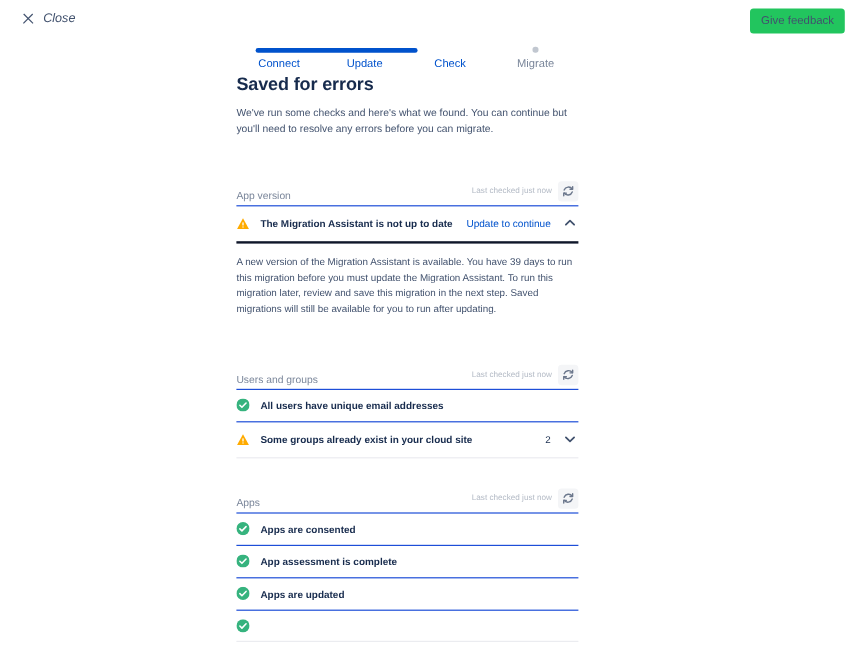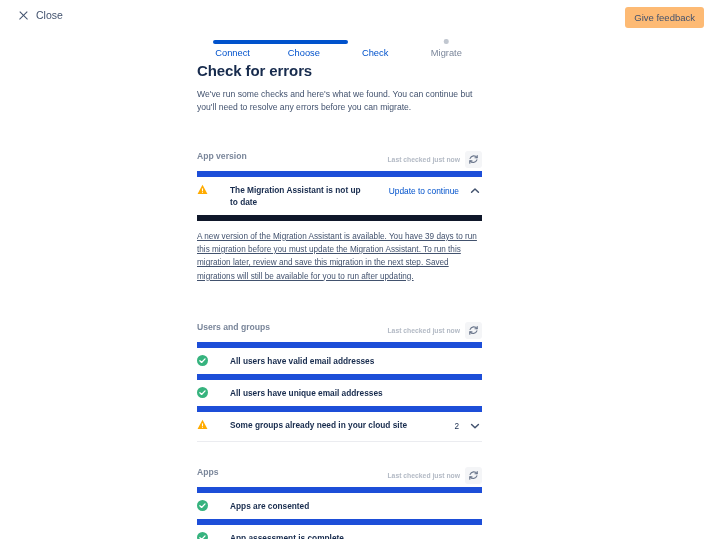--- a/index.html
+++ b/index.html
@@ -15,20 +15,21 @@
   .topbar {
     position: relative;
     height: 34px;
     width: 720px;
   }
   .close-btn {
     position: absolute;
     left: 18px; top: 9px;
     display: flex; align-items: center; gap: 7px;
     cursor: pointer;
+    font-style: italic;
   }
   .close-x {
     width: 11px; height: 11px;
     position: relative;
     flex: none;
   }
   .close-x::before, .close-x::after {
     content: ""; position: absolute;
     left: 0; top: 5px;
     width: 11px; height: 1.4px;
@@ -37,21 +38,21 @@
   .close-x::before { transform: rotate(45deg); }
   .close-x::after  { transform: rotate(-45deg); }
   .close-label { font-size: 10.5px; color: #42526e; }
 
   .topright {
     position: absolute;
     right: 16px; top: 7px;
     display: flex; gap: 8px; align-items: center;
   }
   .tbtn {
-    background: #fdba74;
+    background: #22c55e;
     border: none;
     border-radius: 3px;
     font-family: "Liberation Sans", sans-serif;
     font-size: 9.5px;
     color: #42526e;
     padding: 5px 9px;
     cursor: pointer;
     display: flex; align-items: center; gap: 6px;
     white-space: nowrap;
   }
@@ -118,25 +119,24 @@
     font-size: 8.6px;
     line-height: 1.55;
     color: #42526e;
     margin-bottom: 36px;
   }
 
   
   .section { margin-bottom: 6px; }
   .section-head {
     display: flex;
-    align-items: flex-start;
+    align-items: flex-end;
     justify-content: space-between;
     padding-bottom: 3px;
     min-height: 20px;
-    font-weight: bold;
   }
   .section-title {
     font-size: 8.6px;
     color: #7a869a;
   }
   .head-right {
     display: flex; align-items: center; gap: 5px;
   }
   .last-checked {
     font-size: 6.8px;
@@ -147,24 +147,24 @@
     width: 17px; height: 17px;
     background: #f4f5f7;
     border: none; border-radius: 3px;
     display: flex; align-items: center; justify-content: center;
     cursor: pointer;
   }
 
   
   .row {
     display: flex;
-    align-items: flex-start;
-    gap: 22px;
+    align-items: center;
+    gap: 9px;
     padding: 7px 0;
-    border-top: 6px solid #1d4ed8;
+    border-top: 1px solid #1d4ed8;
     min-height: 23px;
   }
   .section .row:first-of-type { border-top: 1px solid #ebecf0; }
   .section.last-section { border-bottom: 1px solid #ebecf0; }
   .row-icon { flex: none; width: 11px; height: 11px; display: block; }
   .row-text {
     flex: 1;
     font-size: 8.3px;
     font-weight: bold;
     color: #172b4d;
@@ -192,22 +192,21 @@
     border-radius: 3px;
     cursor: pointer;
   }
 
   
   .expand-body {
     font-size: 8.2px;
     line-height: 1.62;
     color: #42526e;
     padding: 9px 0 13px 0;
-    border-top: 6px solid #0f172a;
-    text-decoration: underline;
+    border-top: 2px solid #0f172a;
   }
   .section-div-bottom { border-top: 1px solid #ebecf0; }
   .spacer-24 { height: 20px; }
 </style>
 </head>
 <body>
 
 <div class="topbar">
   <div class="close-btn">
     <span class="close-x"></span>
@@ -223,37 +222,37 @@
 <div class="stepper">
   <div class="steps" id="steps-host">
       <div class="step">
         <div class="step-mark">
           <span class="bar-fill"></span>
         </div>
         <div class="step-label">Connect</div>
       </div>
       <div class="step">
         <div class="step-mark"></div>
-        <div class="step-label">Choose</div>
+        <div class="step-label">Update</div>
       </div>
       <div class="step">
         <div class="step-mark"></div>
         <div class="step-label">Check</div>
       </div>
       <div class="step todo">
         <div class="step-mark">
           <span class="dot"></span>
         </div>
         <div class="step-label">Migrate</div>
       </div>
     </div>
 </div>
 
 <div class="content">
-  <div class="page-title">Check for errors</div>
+  <div class="page-title">Saved for errors</div>
   <div class="page-desc">We've run some checks and here's what we found. You can continue but you'll need to resolve any errors before you can migrate.</div>
   <div id="sections-host">
       <div class="section">
         <div class="section-head">
           <div class="section-title">App version</div>
           <div class="head-right">
             <span class="last-checked">Last checked just now</span>
             <button class="refresh-btn">
               <svg width="11" height="11" viewBox="0 0 16 16">
                 <path d="M13 5.2A5.6 5.6 0 0 0 3.1 6.4" fill="none" stroke="#6b778c" stroke-width="1.7" stroke-linecap="round"></path>
@@ -296,38 +295,30 @@
                 <path d="M2.6 13.3v-3.2h3.2" fill="none" stroke="#6b778c" stroke-width="1.7" stroke-linecap="round" stroke-linejoin="round"></path>
               </svg>
             </button>
           </div>
         </div>
         <div class="row">
           <svg class="row-icon" viewBox="0 0 16 16">
             <circle cx="8" cy="8" r="8" fill="#36b37e"></circle>
             <path d="M4.2 8.3l2.5 2.5 5-5.2" fill="none" stroke="#fff" stroke-width="1.9" stroke-linecap="round" stroke-linejoin="round"></path>
           </svg>
-          <div class="row-text">All users have valid email addresses</div>
-          <div class="row-right"></div>
-        </div>
-        <div class="row">
-          <svg class="row-icon" viewBox="0 0 16 16">
-            <circle cx="8" cy="8" r="8" fill="#36b37e"></circle>
-            <path d="M4.2 8.3l2.5 2.5 5-5.2" fill="none" stroke="#fff" stroke-width="1.9" stroke-linecap="round" stroke-linejoin="round"></path>
-          </svg>
           <div class="row-text">All users have unique email addresses</div>
           <div class="row-right"></div>
         </div>
         <div class="row">
           <svg class="row-icon" viewBox="0 0 16 16">
             <path d="M8 1.2L15.2 14.4H0.8z" fill="#ffab00"></path>
             <rect x="7.2" y="6" width="1.6" height="4.2" rx="0.8" fill="#fff"></rect>
             <rect x="7.2" y="11" width="1.6" height="1.7" rx="0.8" fill="#fff"></rect>
           </svg>
-          <div class="row-text">Some groups already need in your cloud site</div>
+          <div class="row-text">Some groups already exist in your cloud site</div>
           <div class="row-right">
             <span class="count">2</span>
             <button class="chev-btn">
               <svg width="12" height="12" viewBox="0 0 14 14">
                 <path d="M3 5.2L7 9.1l4-3.9" fill="none" stroke="#42526e" stroke-width="1.7" stroke-linecap="round" stroke-linejoin="round"></path>
               </svg>
             </button>
           </div>
         </div>
         <div class="section-div-bottom spacer-24"></div>

